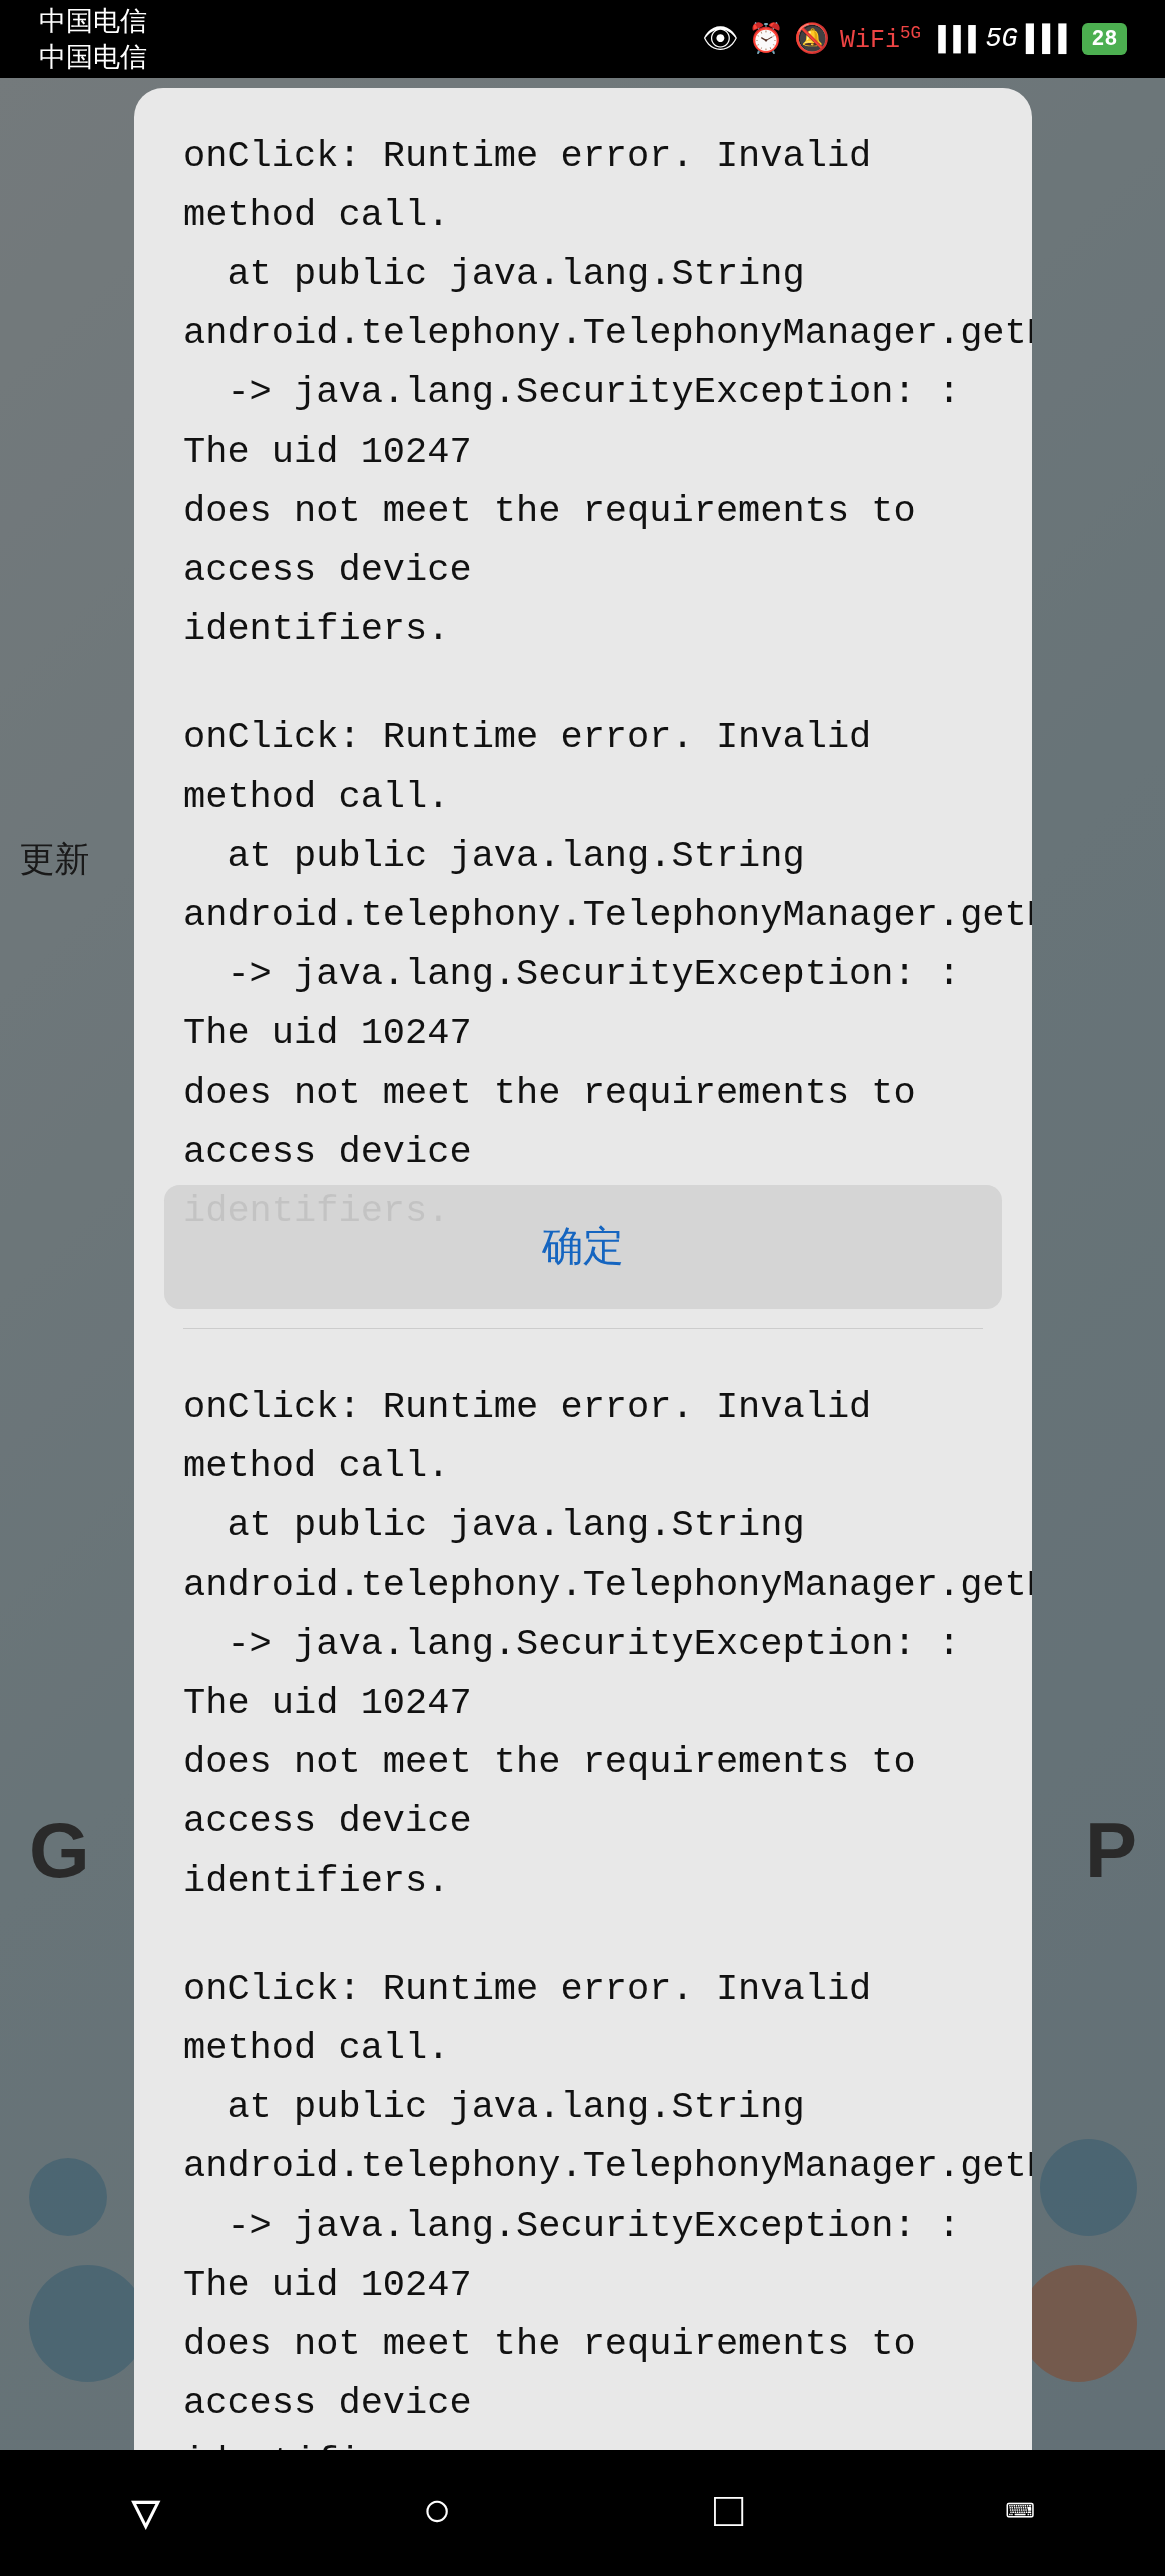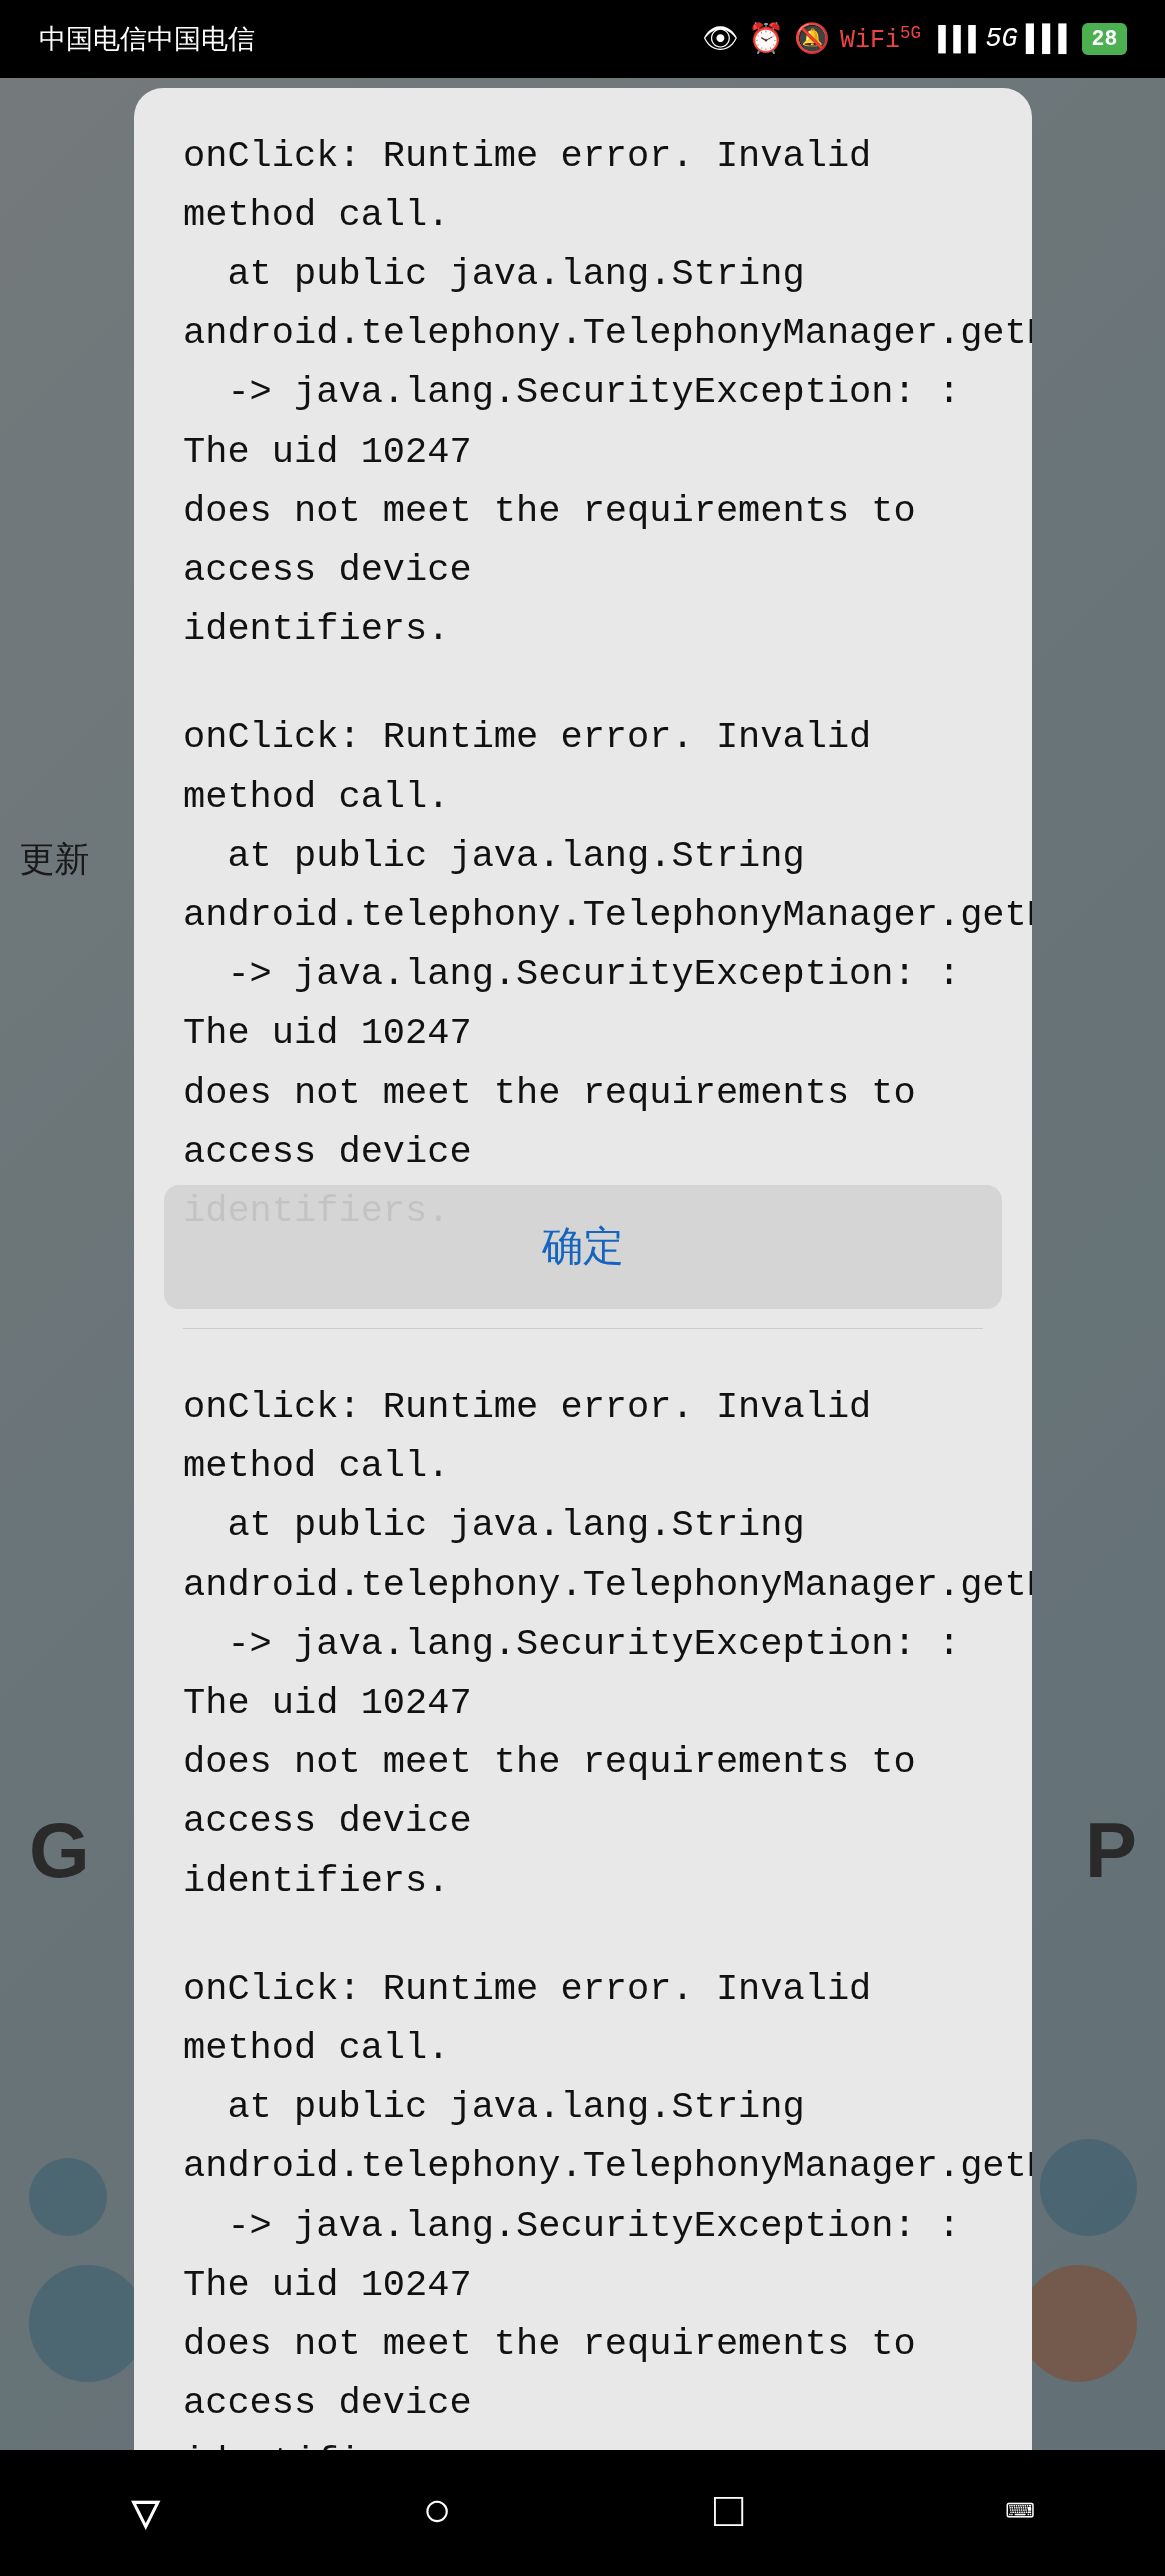--- a/index.html
+++ b/index.html
@@ -26,21 +26,21 @@
       background-color: #000;
       display: flex;
       align-items: center;
       justify-content: space-between;
       padding: 0 39px;
       z-index: 100;
     }
 
     .status-bar-left {
       display: flex;
-      flex-direction: row;
+      flex-direction: column;
       color: white;
       font-size: 27px;
       font-family: sans-serif;
     }
 
     .status-bar-time {
       font-size: 35px;
       font-weight: 500;
     }
 

